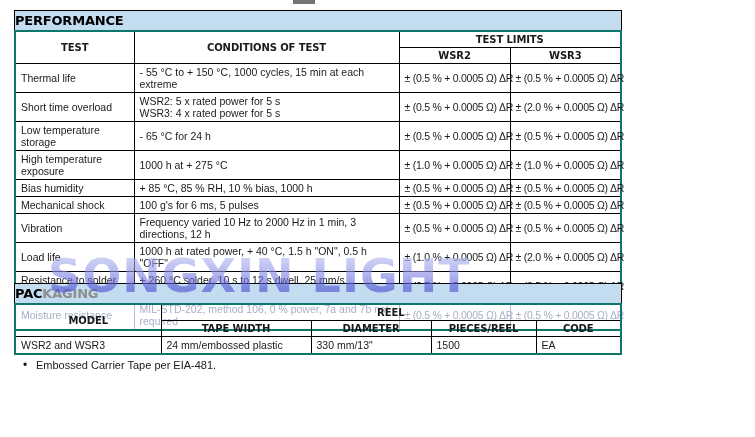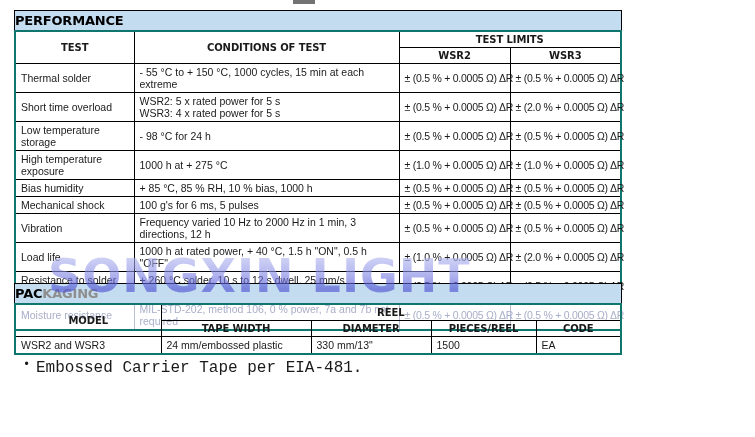--- a/index.html
+++ b/index.html
@@ -100,26 +100,25 @@
 
   
   .note-title {
     font-family: "DejaVu Sans", sans-serif;
     font-weight: bold;
     font-size: 10px;
     color: #000;
     margin: 0;
   }
   .note-item {
-    font-size: 16px;
+    font-size: 11px;
     color: #1a1a1a;
     margin: 4px 0 0 0;
     padding-left: 22px;
     position: relative;
-    font-family: Liberation Mono, monospace;
   }
   .note-item::before {
     content: "\2022";
     position: absolute;
     left: 9px;
     top: -1px;
     font-size: 12px;
   }
 </style>
 </head>
@@ -148,34 +147,34 @@
         <th rowspan="2">CONDITIONS OF TEST</th>
         <th colspan="2">TEST LIMITS</th>
       </tr>
       <tr>
         <th>WSR2</th>
         <th>WSR3</th>
       </tr>
     </thead>
     <tbody id="perf-body">
         <tr>
-          <td>Thermal solder</td>
+          <td>Thermal life</td>
           <td>- 55 °C to + 150 °C, 1000 cycles, 15 min at each extreme</td>
           <td class="lim">± (0.5 % + 0.0005 Ω) ΔR</td>
           <td class="lim">± (0.5 % + 0.0005 Ω) ΔR</td>
         </tr>
         <tr>
           <td>Short time overload</td>
           <td>WSR2:  5 x rated power for 5 s<br>WSR3:  4 x rated power for 5 s</td>
           <td class="lim">± (0.5 % + 0.0005 Ω) ΔR</td>
           <td class="lim">± (2.0 % + 0.0005 Ω) ΔR</td>
         </tr>
         <tr>
           <td>Low temperature storage</td>
-          <td>- 98 °C for 24 h</td>
+          <td>- 65 °C for 24 h</td>
           <td class="lim">± (0.5 % + 0.0005 Ω) ΔR</td>
           <td class="lim">± (0.5 % + 0.0005 Ω) ΔR</td>
         </tr>
         <tr>
           <td>High temperature exposure</td>
           <td>1000 h at + 275 °C</td>
           <td class="lim">± (1.0 % + 0.0005 Ω) ΔR</td>
           <td class="lim">± (1.0 % + 0.0005 Ω) ΔR</td>
         </tr>
         <tr>

